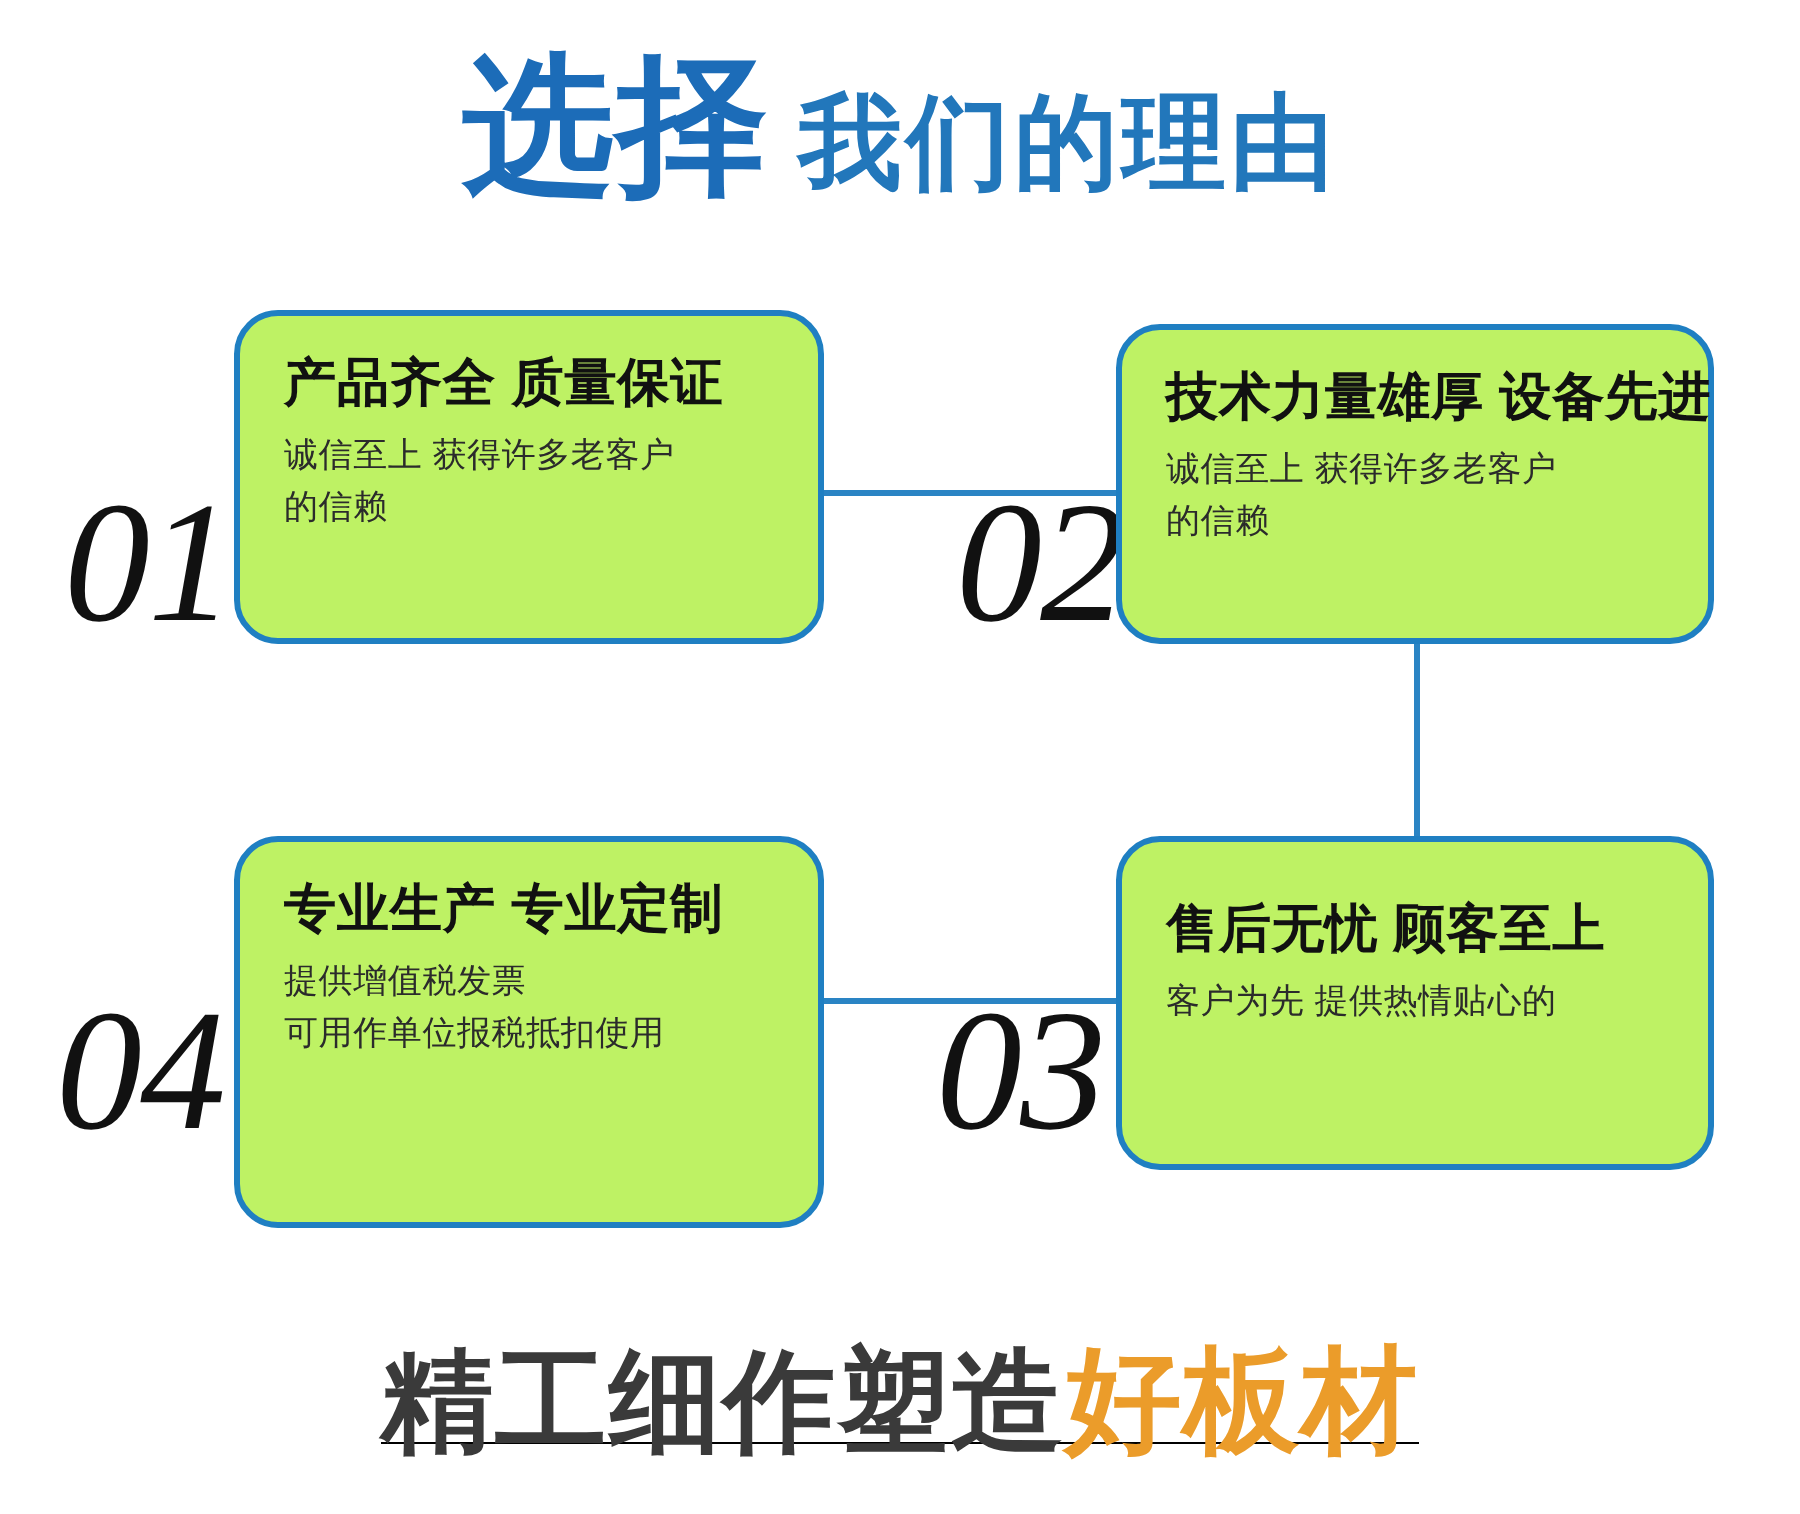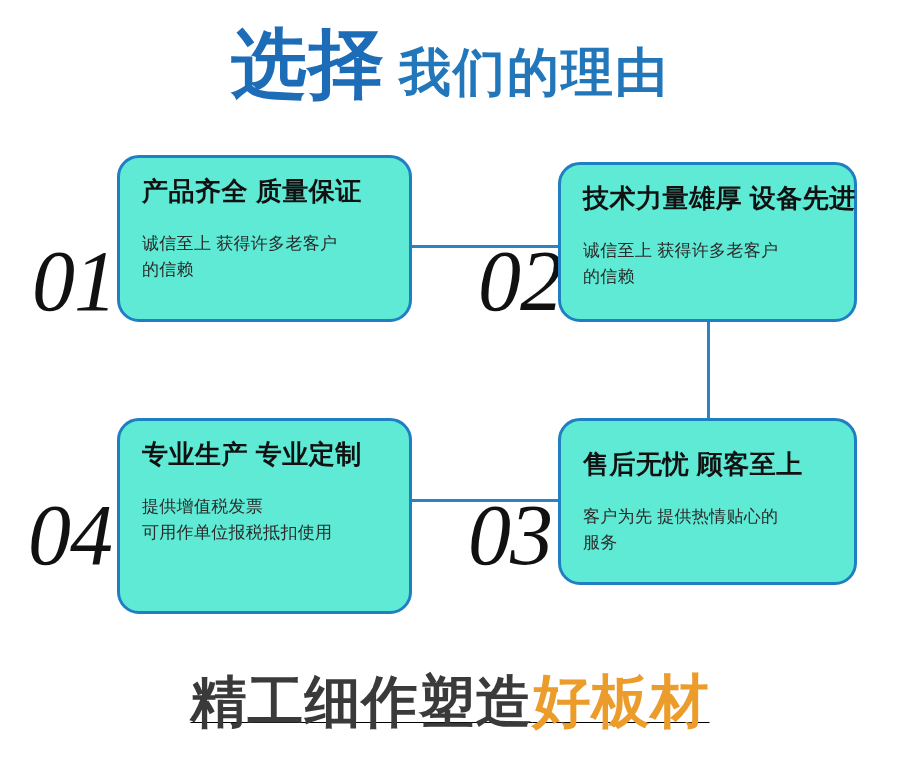--- a/index.html
+++ b/index.html
@@ -47,41 +47,41 @@
   .connector {
     position: absolute;
     background: #2a84c4;
   }
   .conn-h { height: 3px; }
   .conn-v { width: 3px; }
 
   
   .card {
     position: absolute;
-    background: #5eead4;
+    background: #bef264;
     border: 3px solid #1f7fc2;
     border-radius: 22px;
     box-sizing: border-box;
   }
   .card-inner {
     position: absolute;
     left: 22px;
     right: 16px;
     top: 18px;
   }
   .card-title {
     font-size: 26px;
     font-weight: 700;
     color: #111111;
     letter-spacing: 0.5px;
     line-height: 1.2;
     white-space: nowrap;
   }
   .card-body {
-    margin-top: 24px;
+    margin-top: 8px;
     font-size: 17px;
     font-weight: 400;
     color: #2b2b2b;
     line-height: 1.5;
     letter-spacing: 0.3px;
   }
   .card-body .bl { display: block; }
 
   
   .step-num {
@@ -165,20 +165,19 @@
     </div>
   </div>
 </div>
 
 <div class="step-num" style="left:468px; top:492px;">03</div>
 <div class="card" style="left:558px; top:418px; width:299px; height:167px;">
   <div class="card-inner" style="top:28px;">
     <div class="card-title">售后无忧 顾客至上</div>
     <div class="card-body">
       <span class="bl">客户为先 提供热情贴心的</span>
-      <span class="bl">服务</span>
     </div>
   </div>
 </div>
 
 <div id="footer">
   <span class="ft-dark">精工细作塑造</span><span class="ft-accent">好板材</span>
 </div>
 
 </body></html>

